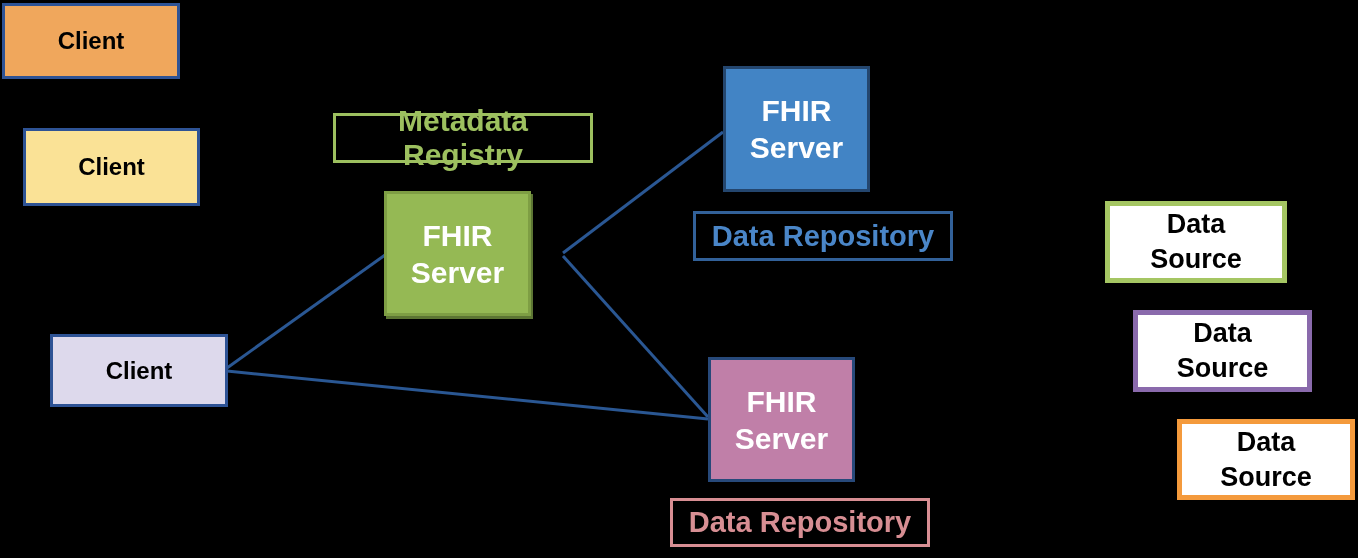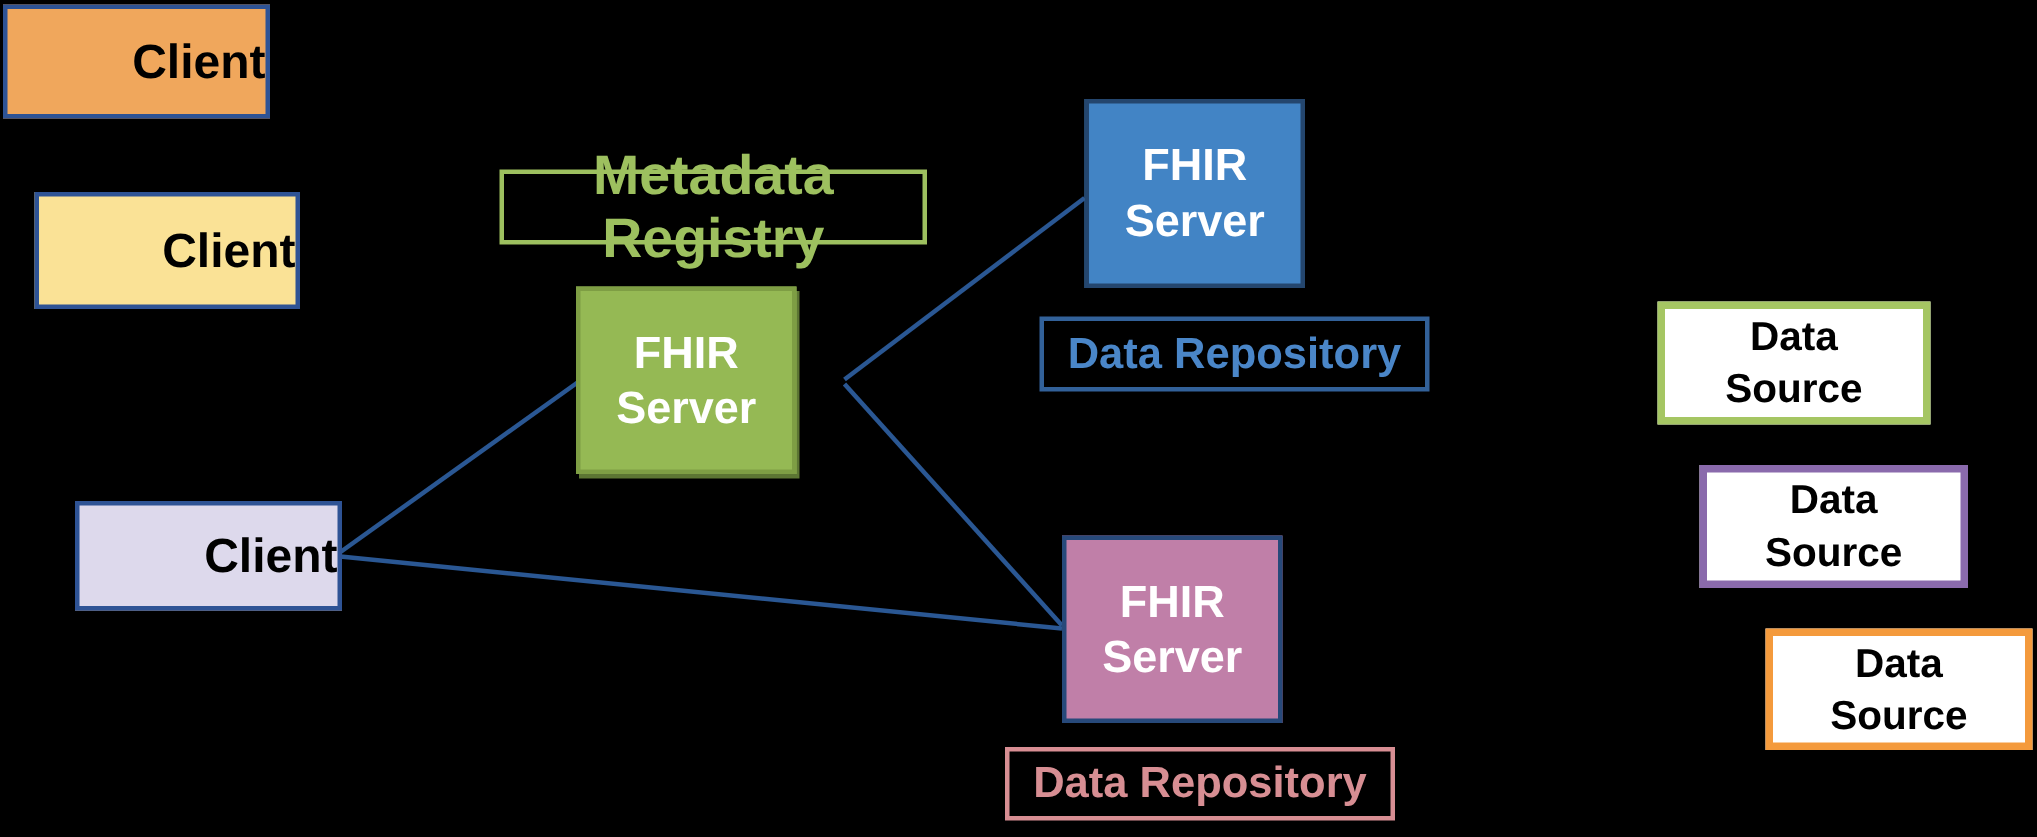--- a/index.html
+++ b/index.html
@@ -24,30 +24,30 @@
   }
   .box {
     position: absolute;
     box-sizing: border-box;
     display: flex;
     align-items: center;
     justify-content: center;
     text-align: center;
   }
   
-  .client { color: #000000; font-size: 32px; border: 3px solid var(--client-border); justify-content: flex-end; }
+  .client { color: #000000; font-size: 24px; border: 3px solid var(--client-border); }
   .client1 { left: 2px;  top: 3px;   width: 178px; height: 76px; background: var(--client1-fill); }
   .client2 { left: 23px; top: 128px; width: 177px; height: 78px; background: var(--client2-fill); }
   .client3 { left: 50px; top: 334px; width: 178px; height: 73px; background: var(--client3-fill); }
   
   .metadata-registry {
-    left: 333px; top: 113px; width: 285px; height: 50px;
+    left: 333px; top: 113px; width: 260px; height: 50px;
     border: 3px solid var(--green-text);
     color: var(--green-text);
-    font-size: 37px;
+    font-size: 30px;
     background: transparent;
   }
   
   .server { width: 147px; height: 125px; color: #ffffff; font-size: 30px; line-height: 37px; }
   .server-green {
     left: 384px; top: 191px;
     background: var(--green-fill);
     border: 3px solid var(--green-border);
     box-shadow: 2px 3px 0 var(--green-shadow);
   }

